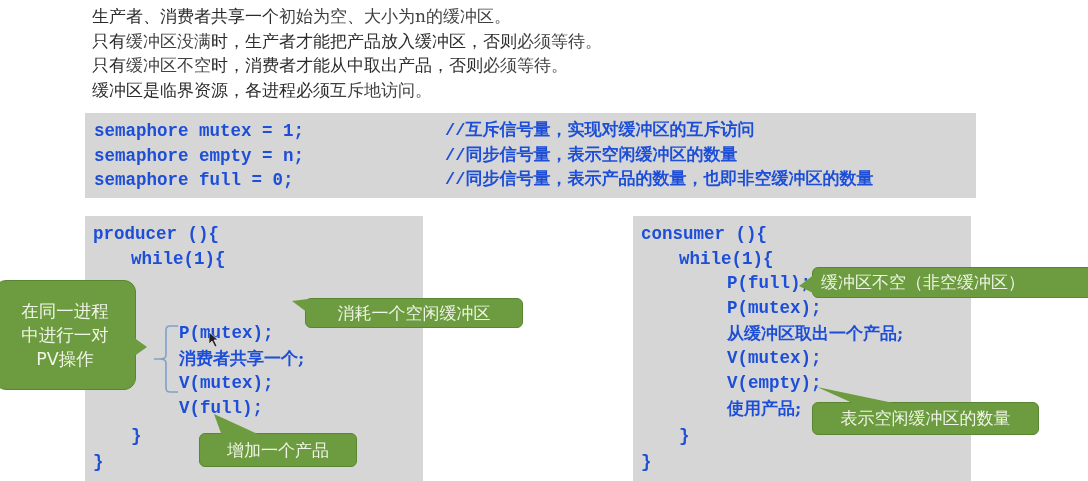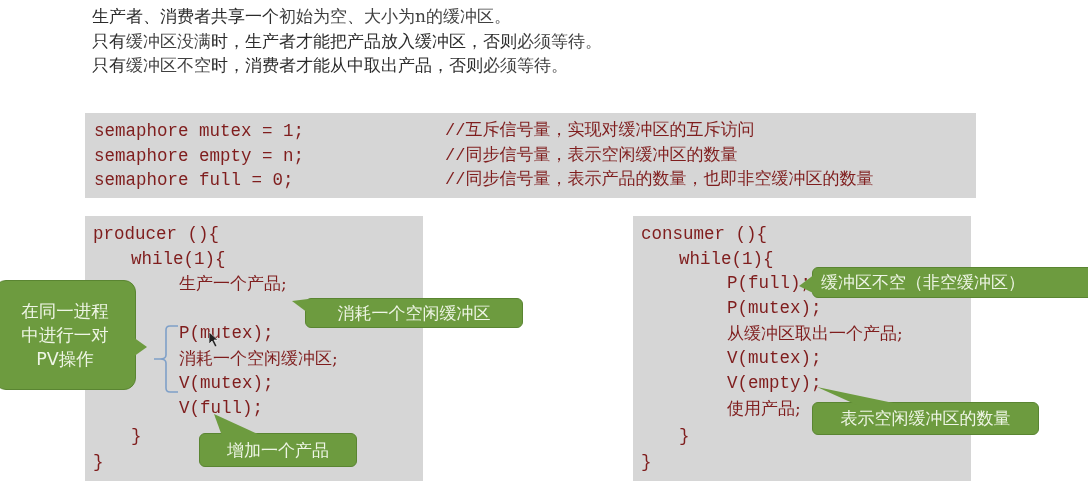--- a/index.html
+++ b/index.html
@@ -12,21 +12,22 @@
   .intro {
     position: absolute; left: 92px; top: 4px;
     font-size: 17px; line-height: 24.5px; color: #2b2b2b;
     font-family: "DejaVu Serif", serif;
   }
   .intro .line { white-space: nowrap; }
   .red { color: #404040; }
   .codebox {
     position: absolute; background: #d6d6d6;
     font-family: "Liberation Mono", monospace;
-    color: #7f1d1d;
+    color: #1d4ed8;
+    font-weight: bold;
   }
   .sem { left: 85px; top: 113px; width: 891px; height: 85px; }
   .sem .row {
     position: absolute; left: 9px; font-size: 17.5px; white-space: nowrap; height: 24px; line-height: 24px;
   }
   .sem .cmt {
     position: absolute; left: 347px; font-size: 17px; white-space: nowrap; font-family: "Liberation Mono", monospace; margin-left: 13px;
   }
   .prod { left: 85px; top: 216px; width: 338px; height: 265px; }
   .cons { left: 608px; top: 216px; width: 338px; height: 265px; margin-left: 25px; }
@@ -49,43 +50,45 @@
 <div class="intro">
   <div class="line">
     <span>生产者、消费者共享一个</span><span class="red">初始为空、大小为n的缓冲区</span><span>。</span>
   </div>
   <div class="line">
     <span>只有</span><span class="red">缓冲区没满</span><span>时，生产者才能把产品放入缓冲区，否则</span><span class="red">必须等待</span><span>。</span>
   </div>
   <div class="line">
     <span>只有</span><span class="red">缓冲区不空</span><span>时，消费者才能从中取出产品，否则</span><span class="red">必须等待</span><span>。</span>
   </div>
+  <div class="line">
+    <span>缓冲区是临界资源，各进程必须</span><span class="red">互斥地访问</span><span>。</span>
+  </div>
 </div>
 
 <div class="codebox sem">
   <div class="row" style="top:6px">
     <span>semaphore mutex = 1;</span>
   </div>
   <div class="row" style="top:31px">
     <span>semaphore empty = n;</span>
   </div>
   <div class="row" style="top:55px">
     <span>semaphore full = 0;</span>
   </div>
   <span class="cmt" style="top:6px;line-height:24px">//互斥信号量，实现对缓冲区的互斥访问</span>
   <span class="cmt" style="top:31px;line-height:24px">//同步信号量，表示空闲缓冲区的数量</span>
   <span class="cmt" style="top:55px;line-height:24px">//同步信号量，表示产品的数量，也即非空缓冲区的数量</span>
 </div>
 
 <div class="codebox prod">
   <span class="codeline" style="left:8px;top:6px">producer (){</span>
   <span class="codeline" style="left:46px;top:31px">while(1){</span>
-  <span class="codeline" style="left:94px;top:55px;font-family:'DejaVu Serif',serif;font-size:17px">生产一个产品;</span>
   <span class="codeline" style="left:94px;top:105px">P(mutex);</span>
-  <span class="codeline" style="left:94px;top:130px;font-family:'DejaVu Serif',serif;font-size:17px">消耗一个空闲缓冲区;</span>
+  <span class="codeline" style="left:94px;top:130px;font-family:'DejaVu Serif',serif;font-size:17px">消费者共享一个;</span>
   <span class="codeline" style="left:94px;top:155px">V(mutex);</span>
   <span class="codeline" style="left:94px;top:180px">V(full);</span>
   <span class="codeline" style="left:46px;top:208px">}</span>
   <span class="codeline" style="left:8px;top:234px">}</span>
 </div>
 
 <div class="codebox cons">
   <span class="codeline" style="left:8px;top:6px">consumer (){</span>
   <span class="codeline" style="left:46px;top:31px">while(1){</span>
   <span class="codeline" style="left:94px;top:55px">P(full);</span>

